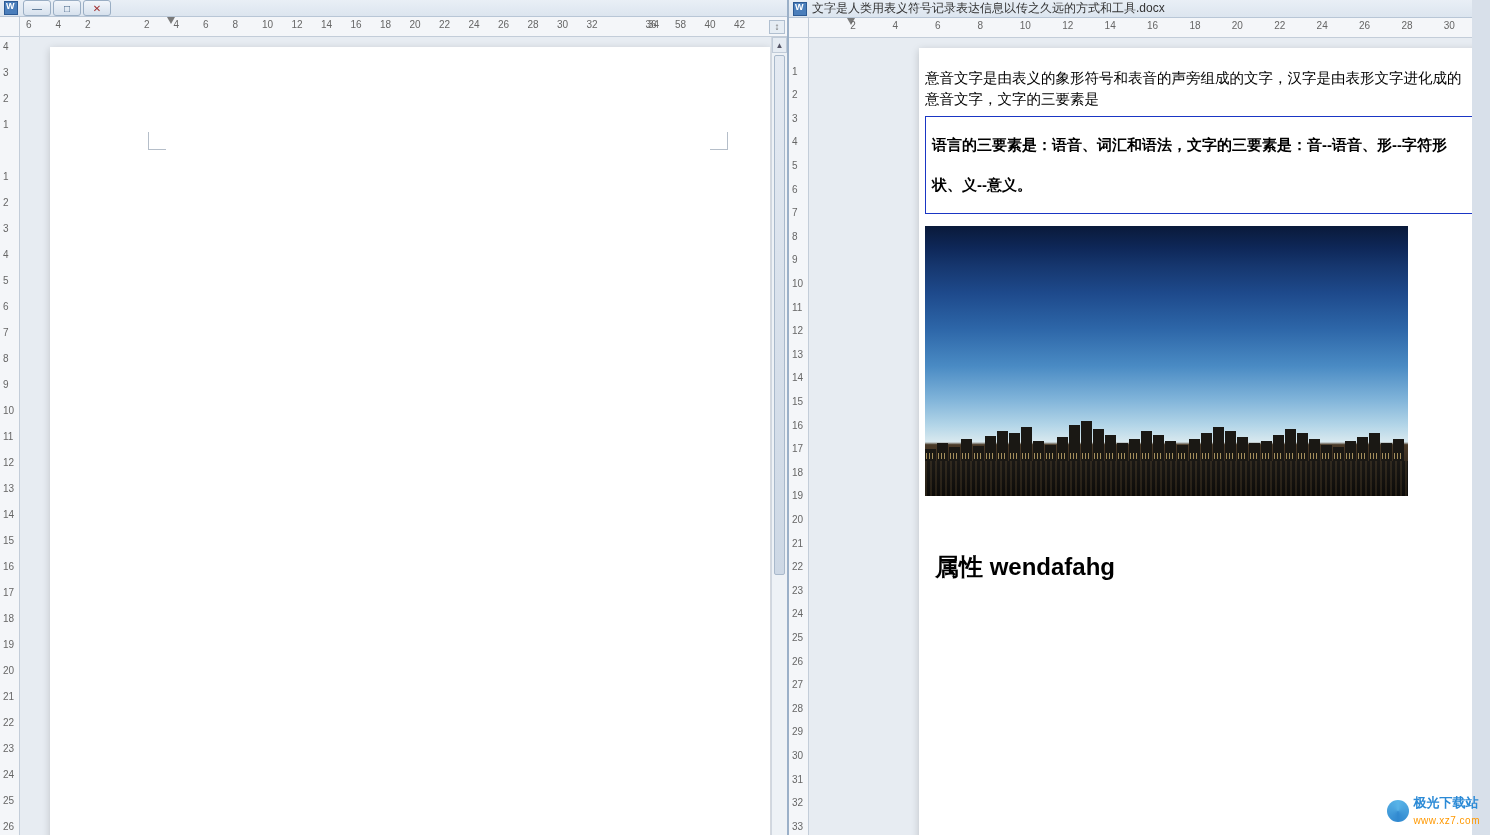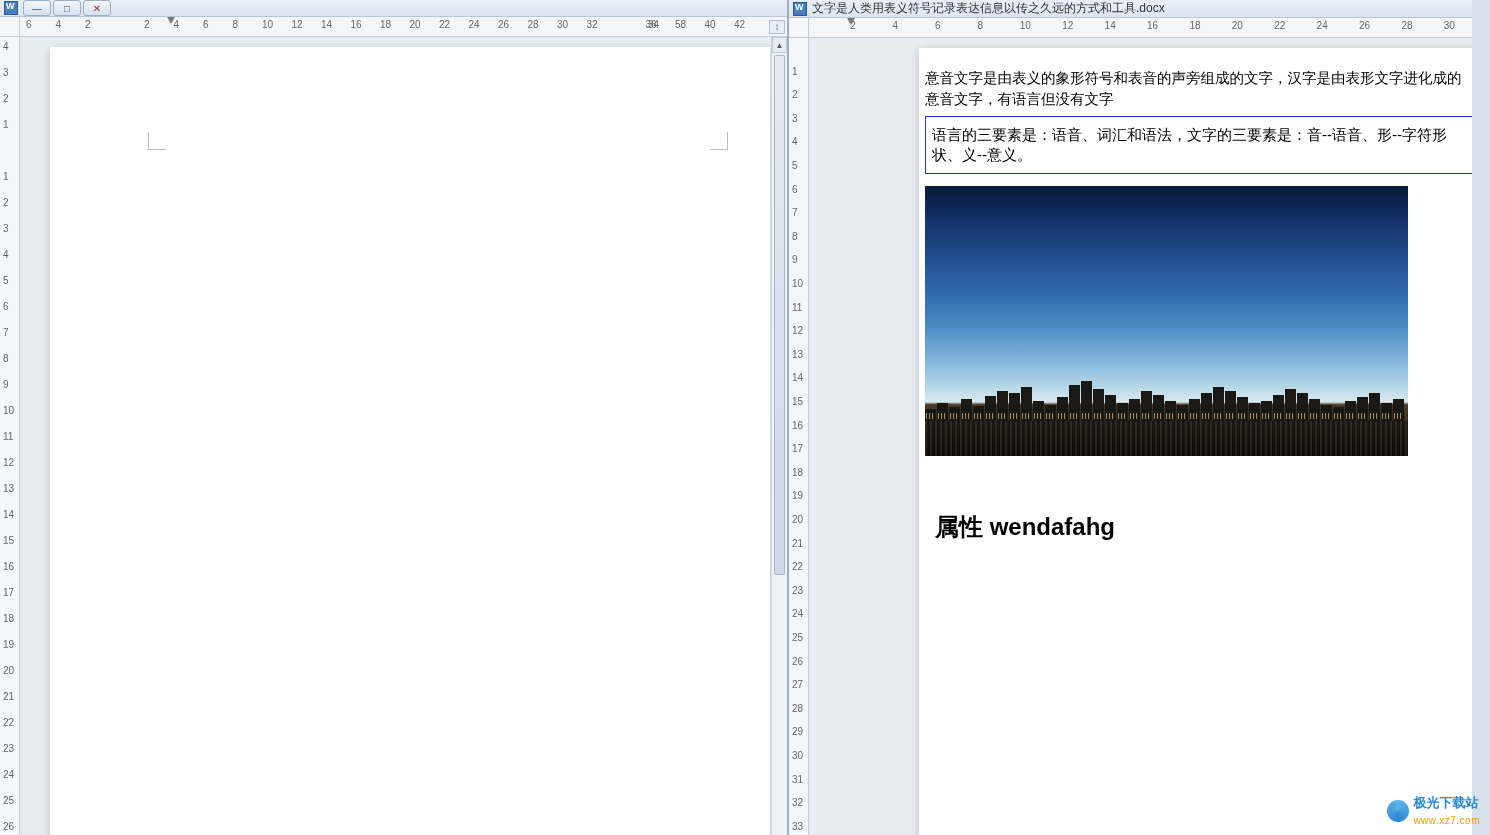--- a/index.html
+++ b/index.html
@@ -109,21 +109,21 @@
 }
 .page .mm-tl { top: 85px; left: 98px; border-width: 0 0 1px 1px; }
 .page .mm-tr { top: 85px; right: 42px; border-width: 0 1px 1px 0; }
 .page-right .content {
   position: absolute; left: 6px; right: 6px; top: 20px;
   font-size: 14.5px; line-height: 21px; color: #000;
 }
 .boxed {
   border: 1px solid #1a36c4;
   padding: 8px 6px; margin: 6px 0 12px;
-  line-height: 20px; font-size: 15px;
+  line-height: 40px; font-size: 15px; font-weight: bold;
 }
 .sky-img {
   width: 483px; height: 270px; margin-top: 4px;
   position: relative; overflow: hidden;
   background: linear-gradient(to bottom,
     #0a1a3a 0%, #0e2758 8%, #16376f 15%,
     #1e4a8c 25%, #2d66a8 38%, #4a8bc4 52%,
     #7fb3d9 64%, #b4d6e8 74%, #d9e9ef 80%,
     #4a3a28 81%, #1a1612 100%);
 }
@@ -327,21 +327,21 @@
         <span class="vtick" style="top: 664.8px;">28</span>
         <span class="vtick" style="top: 688.4px;">29</span>
         <span class="vtick" style="top: 712px;">30</span>
         <span class="vtick" style="top: 735.6px;">31</span>
         <span class="vtick" style="top: 759.2px;">32</span>
         <span class="vtick" style="top: 782.8px;">33</span>
       </div>
     <div class="page-area">
       <div class="page page-right">
         <div class="content">
-          <div>意音文字是由表义的象形符号和表音的声旁组成的文字，汉字是由表形文字进化成的意音文字，有语言但没有文字</div>
+          <div>意音文字是由表义的象形符号和表音的声旁组成的文字，汉字是由表形文字进化成的意音文字，文字的三要素是</div>
           <div class="boxed">语言的三要素是：语音、词汇和语法，文字的三要素是：音--语音、形--字符形状、义--意义。</div>
           <div class="sky-img">
             <div class="skyline" id="skyline">
                 <div class="bld" style="width: 11px; height: 12px;"></div>
                 <div class="bld" style="width: 11px; height: 18px;"></div>
                 <div class="bld" style="width: 11px; height: 14px;"></div>
                 <div class="bld" style="width: 11px; height: 22px;"></div>
                 <div class="bld" style="width: 11px; height: 15px;"></div>
                 <div class="bld" style="width: 11px; height: 25px;"></div>
                 <div class="bld" style="width: 11px; height: 30px;"></div>

